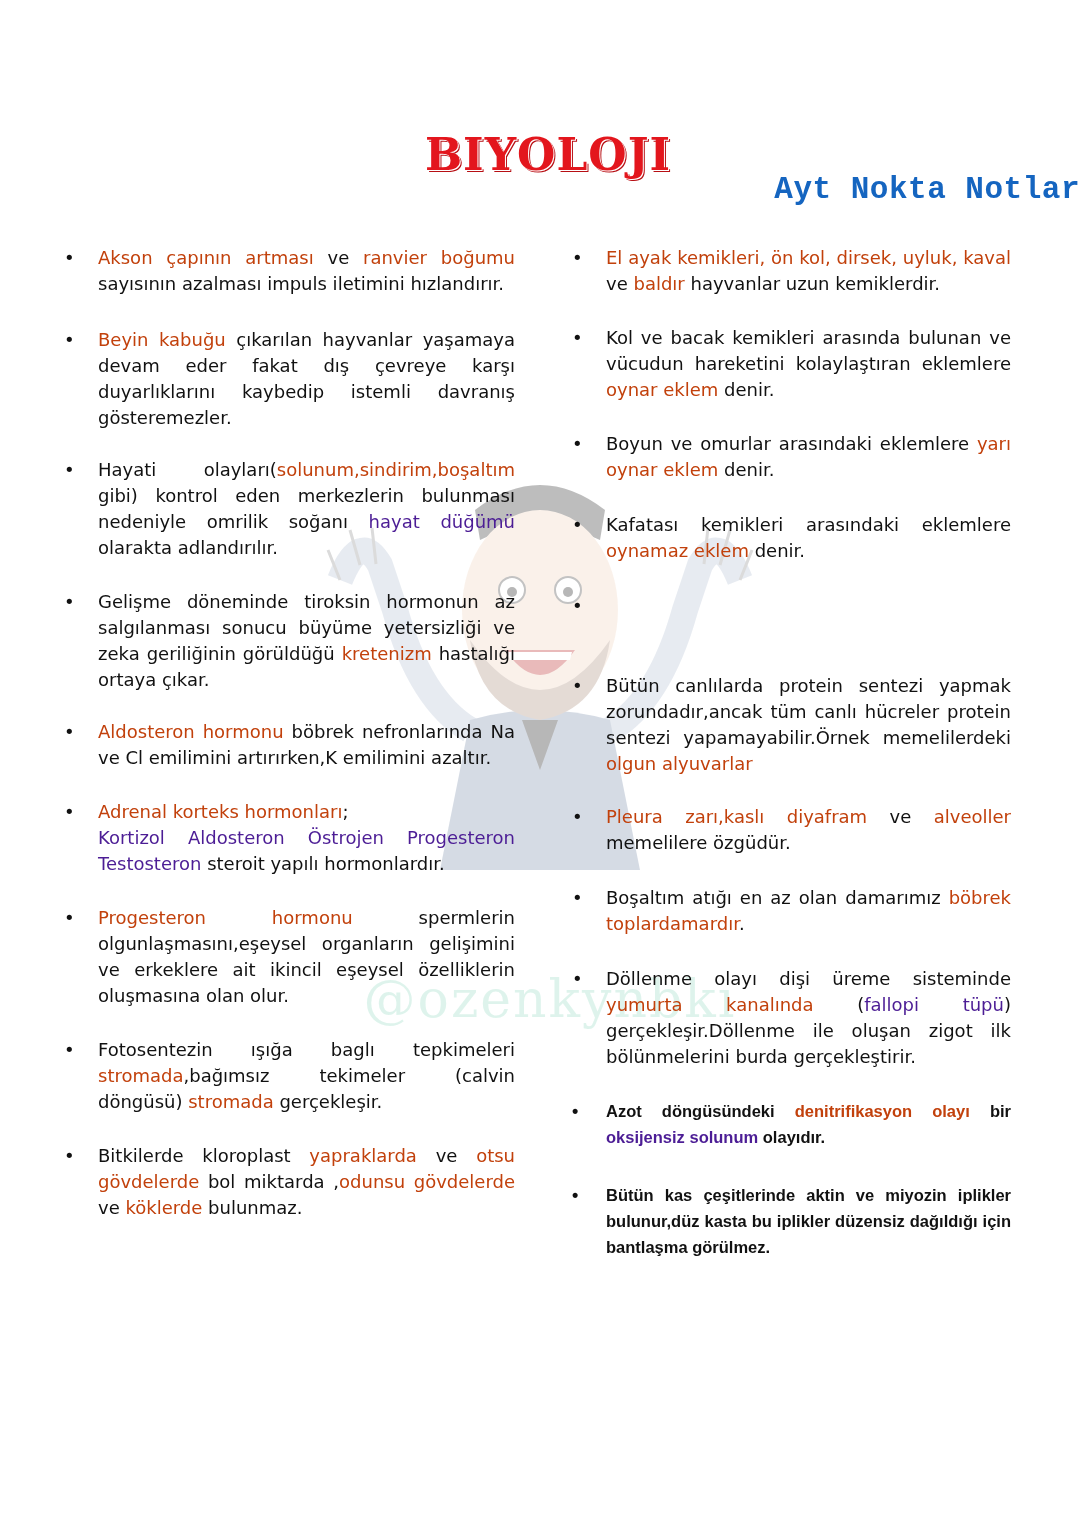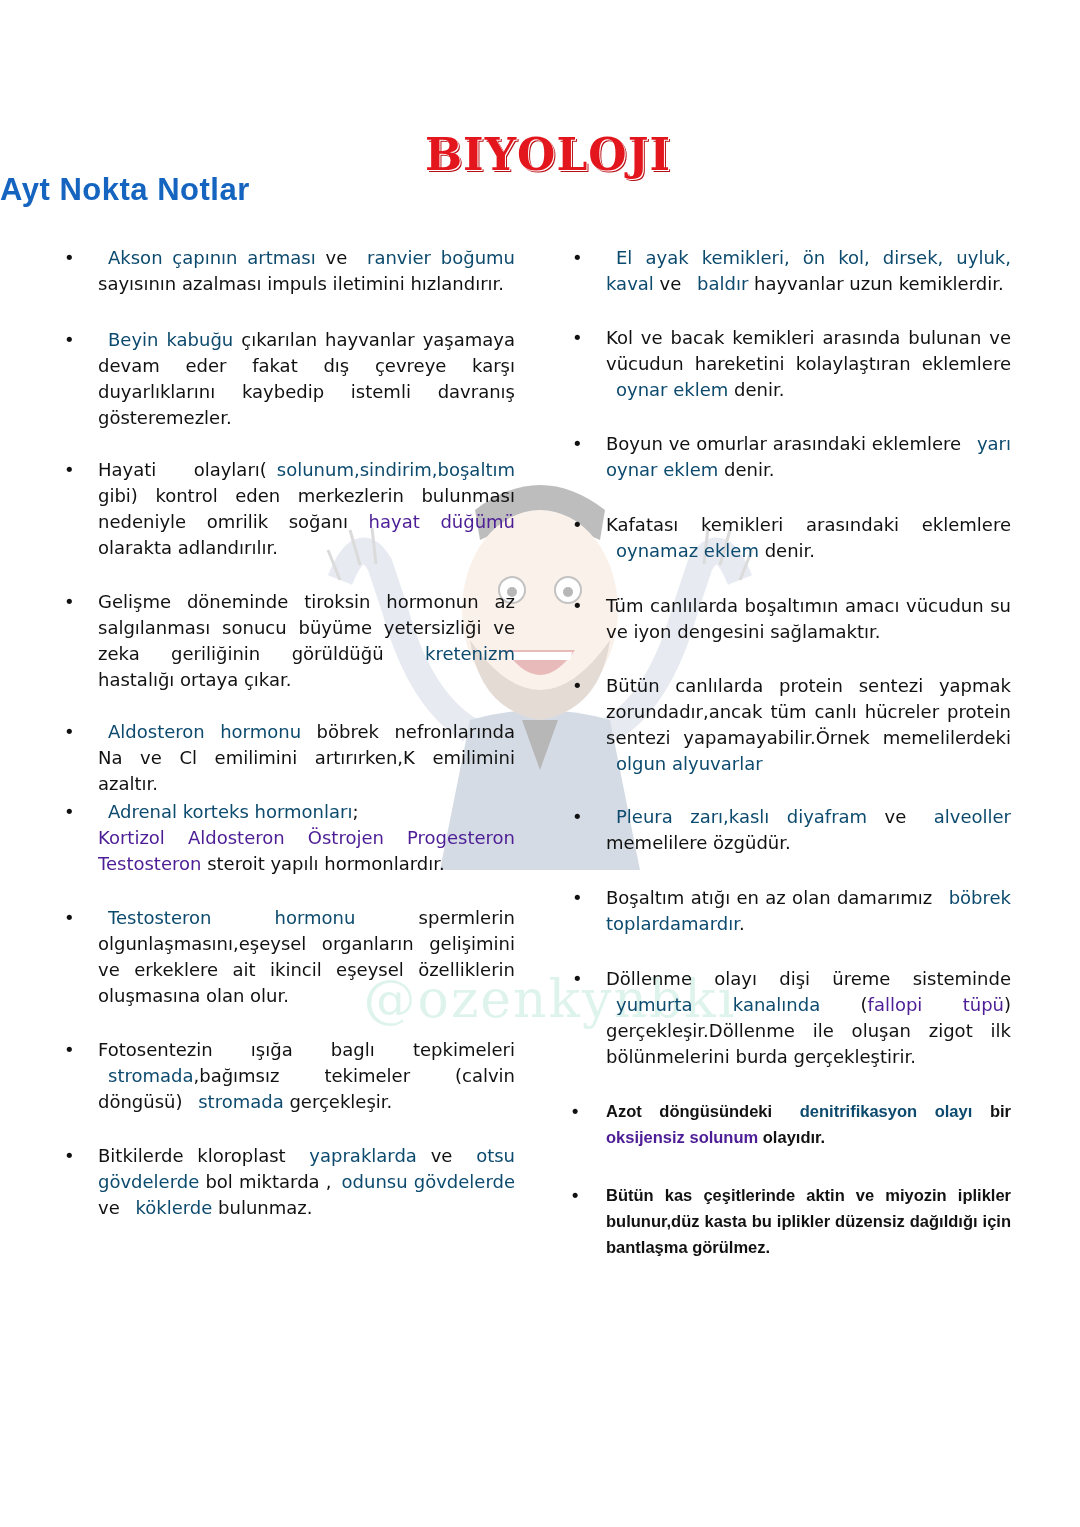--- a/index.html
+++ b/index.html
@@ -10,22 +10,22 @@
     }
     .page-title {
       position: absolute; left: 0; right: 0; top: 100px; text-align: center;
       font-family: "DejaVu Serif", "Liberation Serif", serif;
       font-size: 44px; font-weight: bold; letter-spacing: 1px;
       color: #e3161d;
       text-shadow: 1px 1px 0 #ffffff, 2px 2px 0 #b70f14;
       padding-left: 16px;
     }
     .page-subtitle {
-      position: absolute; left: 0; right: 0; top: 172px; text-align: left;
-      font-family: Liberation Sans, sans-serif;
+      position: absolute; left: 0; right: 0; top: 172px; text-align: right;
+      font-family: Liberation Mono, monospace;
       font-size: 31px; font-weight: 900; color: #1565c0; letter-spacing: 0.5px;
     }
     .watermark-figure {
       position: absolute; left: 300px; top: 470px; width: 480px; height: 400px;
       opacity: 0.35; z-index: 0;
     }
     .watermark-text {
       position: absolute; left: 340px; top: 930px; width: 420px; text-align: center;
       font-family: "DejaVu Serif", "Liberation Serif", serif;
       font-size: 52px; color: #4fc39a; opacity: 0.18; z-index: 0; letter-spacing: 2px; margin-top: 39px;
@@ -39,21 +39,21 @@
     .item {
       position: relative; padding-left: 38px;
       font-size: 18px; line-height: 26px; text-align: justify;
     }
     .item .bullet {
       position: absolute; left: 4px; top: 0; font-size: 18px; line-height: 26px;
     }
     .item.bold-calibri {
       font-family: "Liberation Sans", sans-serif; font-weight: bold; font-size: 16.5px;
     }
-    .red { color: #0c4a6e; margin-left: 10px; }
+    .red { color: #c2410c; }
     .green { color: #4c1d95; }
     .italic { }
     .seg { white-space: normal; }
   </style>
 </head>
 <body>
 
 <h1 class="page-title">BIYOLOJI</h1>
 <div class="page-subtitle">Ayt Nokta Notlar</div>
 
@@ -80,29 +80,29 @@
 </div>
 <div class="watermark-text">@ozenkynbkı</div>
 
 <ul class="column col-left">
     <li class="item" style="position: absolute; top: 0px; left: 0px; right: 0px;"><span class="bullet">•</span><span class="seg red">Akson çapının artması</span><span class="seg "> ve </span><span class="seg red">ranvier boğumu</span><span class="seg "> sayısının   azalması impuls iletimini hızlandırır.</span></li>
     <li class="item" style="position: absolute; top: 82px; left: 0px; right: 0px;"><span class="bullet">•</span><span class="seg red">Beyin kabuğu</span><span class="seg "> çıkarılan hayvanlar yaşamaya devam eder fakat dış çevreye karşı duyarlıklarını kaybedip istemli davranış gösteremezler.</span></li>
     <li class="item" style="position: absolute; top: 212px; left: 0px; right: 0px;"><span class="bullet">•</span><span class="seg ">Hayati     olayları(</span><span class="seg red">solunum,sindirim,boşaltım</span><span class="seg "> gibi) kontrol eden merkezlerin bulunması nedeniyle omrilik soğanı </span><span class="seg green">hayat düğümü</span><span class="seg "> olarakta adlandırılır.</span></li>
     <li class="item" style="position: absolute; top: 344px; left: 0px; right: 0px;"><span class="bullet">•</span><span class="seg ">Gelişme döneminde tiroksin hormonun az salgılanması sonucu büyüme yetersizliği ve zeka geriliğinin görüldüğü </span><span class="seg red">kretenizm</span><span class="seg "> hastalığı ortaya çıkar.</span></li>
     <li class="item" style="position: absolute; top: 474px; left: 0px; right: 0px;"><span class="bullet">•</span><span class="seg red">Aldosteron hormonu</span><span class="seg "> böbrek nefronlarında Na ve Cl emilimini artırırken,K emilimini azaltır.</span></li>
     <li class="item" style="position: absolute; top: 554px; left: 0px; right: 0px;"><span class="bullet">•</span><span class="seg red">Adrenal korteks hormonları</span><span class="seg ">;</span><br><span class="seg green">Kortizol Aldosteron Östrojen Progesteron Testosteron</span><span class="seg "> steroit yapılı hormonlardır.</span></li>
-    <li class="item" style="position: absolute; top: 660px; left: 0px; right: 0px;"><span class="bullet">•</span><span class="seg red">Testosteron hormonu</span><span class="seg "> spermlerin olgunlaşmasını,eşeysel organların gelişimini ve erkeklere ait ikincil eşeysel özelliklerin oluşmasına olan olur.</span></li>
+    <li class="item" style="position: absolute; top: 660px; left: 0px; right: 0px;"><span class="bullet">•</span><span class="seg red">Progesteron hormonu</span><span class="seg "> spermlerin olgunlaşmasını,eşeysel organların gelişimini ve erkeklere ait ikincil eşeysel özelliklerin oluşmasına olan olur.</span></li>
     <li class="item" style="position: absolute; top: 792px; left: 0px; right: 0px;"><span class="bullet">•</span><span class="seg ">Fotosentezin ışığa baglı tepkimeleri </span><span class="seg red">stromada</span><span class="seg ">,bağımsız tekimeler (calvin döngüsü) </span><span class="seg red">stromada</span><span class="seg "> gerçekleşir.</span></li>
     <li class="item" style="position: absolute; top: 898px; left: 0px; right: 0px;"><span class="bullet">•</span><span class="seg ">Bitkilerde kloroplast </span><span class="seg red">yapraklarda</span><span class="seg "> ve </span><span class="seg red">otsu gövdelerde</span><span class="seg "> bol miktarda ,</span><span class="seg red">odunsu gövdelerde</span><span class="seg "> ve </span><span class="seg red">köklerde</span><span class="seg "> bulunmaz.</span></li>
   </ul>
 <ul class="column col-right">
     <li class="item" style="position: absolute; top: 0px; left: 0px; right: 0px;"><span class="bullet">•</span><span class="seg red">El ayak kemikleri, ön kol, dirsek, uyluk, kaval</span><span class="seg "> ve </span><span class="seg red">baldır</span><span class="seg "> hayvanlar uzun kemiklerdir.</span></li>
     <li class="item" style="position: absolute; top: 80px; left: 0px; right: 0px;"><span class="bullet">•</span><span class="seg ">Kol ve bacak kemikleri arasında bulunan ve vücudun hareketini kolaylaştıran eklemlere </span><span class="seg red">oynar eklem</span><span class="seg "> denir.</span></li>
     <li class="item" style="position: absolute; top: 186px; left: 0px; right: 0px;"><span class="bullet">•</span><span class="seg ">Boyun ve omurlar arasındaki eklemlere </span><span class="seg red">yarı oynar eklem</span><span class="seg "> denir.</span></li>
     <li class="item" style="position: absolute; top: 267px; left: 0px; right: 0px;"><span class="bullet">•</span><span class="seg ">Kafatası kemikleri arasındaki eklemlere </span><span class="seg red">oynamaz eklem</span><span class="seg "> denir.</span></li>
-    <li class="item" style="position: absolute; top: 348px; left: 0px; right: 0px;"><span class="bullet">•</span><span class="seg ">Tüm canlılarda boşaltımın amacı vücudun su ve iyon dengesini sağlamaktır.</span></li>
+    <li class="item" style="position: absolute; top: 348px; left: 0px; right: 0px;"><span class="bullet">•</span></li>
     <li class="item" style="position: absolute; top: 428px; left: 0px; right: 0px;"><span class="bullet">•</span><span class="seg ">Bütün canlılarda protein sentezi yapmak zorundadır,ancak tüm canlı hücreler protein sentezi yapamayabilir.Örnek memelilerdeki </span><span class="seg red">olgun alyuvarlar</span></li>
     <li class="item" style="position: absolute; top: 559px; left: 0px; right: 0px;"><span class="bullet">•</span><span class="seg red">Pleura zarı,kaslı diyafram</span><span class="seg "> ve </span><span class="seg red">alveoller</span><span class="seg "> memelilere özgüdür.</span></li>
     <li class="item" style="position: absolute; top: 640px; left: 0px; right: 0px;"><span class="bullet">•</span><span class="seg ">Boşaltım atığı en az olan damarımız </span><span class="seg red">böbrek toplardamardır</span><span class="seg ">.</span></li>
     <li class="item" style="position: absolute; top: 721px; left: 0px; right: 0px;"><span class="bullet">•</span><span class="seg ">Döllenme olayı dişi üreme sisteminde </span><span class="seg red">yumurta kanalında</span><span class="seg "> (</span><span class="seg green">fallopi tüpü</span><span class="seg ">) gerçekleşir.Döllenme ile oluşan zigot ilk bölünmelerini burda gerçekleştirir.</span></li>
     <li class="item bold-calibri" style="position: absolute; top: 853px; left: 0px; right: 0px;"><span class="bullet">•</span><span class="seg ">Azot döngüsündeki </span><span class="seg red italic">denitrifikasyon olayı</span><span class="seg "> bir </span><span class="seg green">oksijensiz solunum</span><span class="seg "> olayıdır.</span></li>
     <li class="item bold-calibri" style="position: absolute; top: 937px; left: 0px; right: 0px;"><span class="bullet">•</span><span class="seg ">Bütün kas çeşitlerinde aktin ve miyozin iplikler bulunur,düz kasta bu iplikler düzensiz dağıldığı için bantlaşma görülmez.</span></li>
   </ul>
 
 </body></html>

